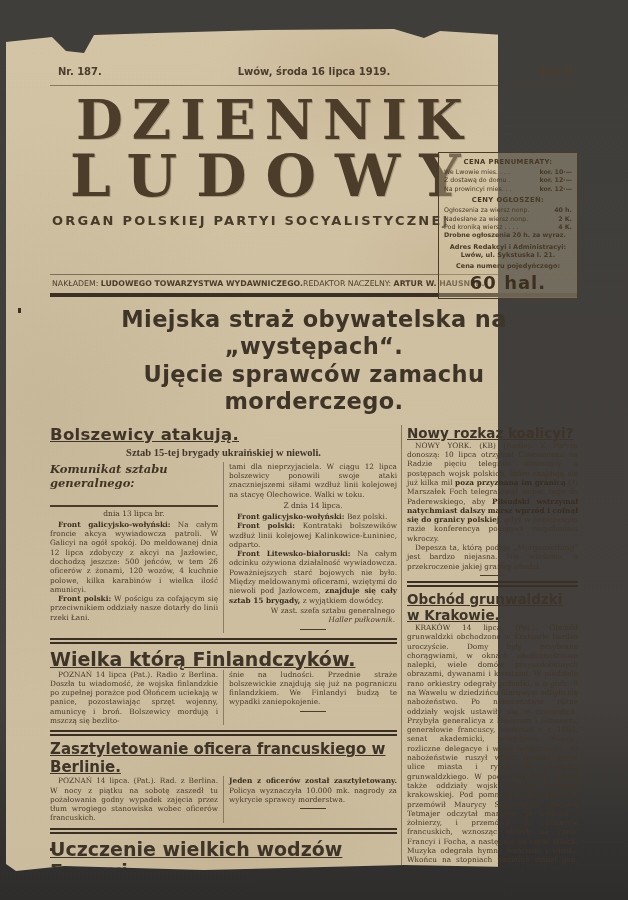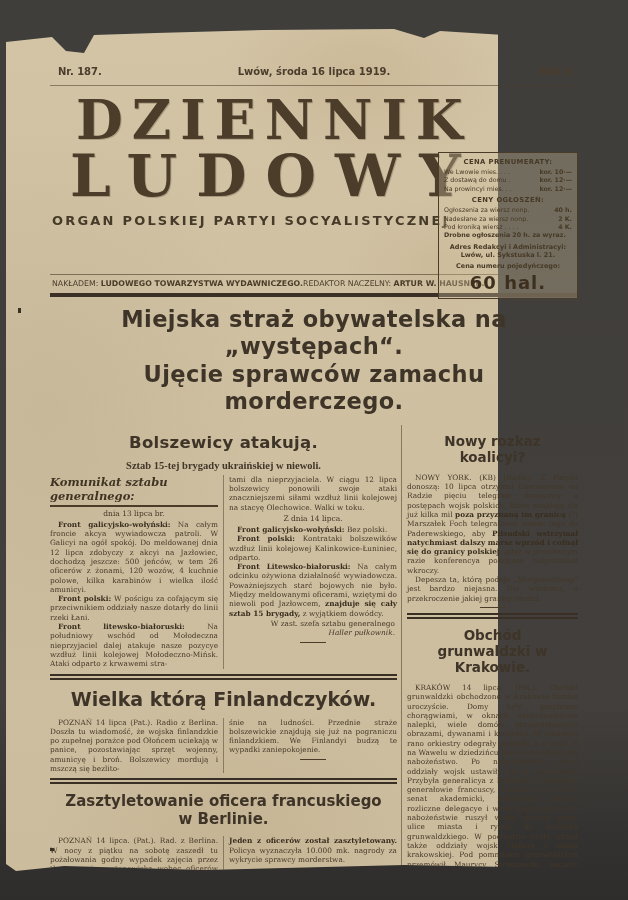--- a/index.html
+++ b/index.html
@@ -53,37 +53,37 @@
     color:#3e3428;margin-top:9px;line-height:1.22;}
   .lead-head .l1{font-size:22.5px;letter-spacing:.4px;}
   .lead-head .l2{font-size:22.5px;letter-spacing:.4px;}
 
   
   .main{display:flex;margin-top:9px;height:556px;overflow:hidden;}
   .region-l{width:347px;flex:none;}
   .vdiv{width:1px;background:rgba(74,60,40,.55);margin:0 5px 0 4px;flex:none;}
   .region-r{flex:1;min-width:0;}
 
-  h2.art{font-family:"DejaVu Sans",sans-serif;font-weight:bold;text-align:center;color:#3e3428;margin:8px;}
+  h2.art{font-family:"DejaVu Sans",sans-serif;font-weight:bold;text-align:left;color:#3e3428;margin:0;text-decoration:underline;}
   .h-bolsz{font-size:16.5px;letter-spacing:.3px;}
   .h-sub{font-family:Liberation Serif, serif;font-weight:bold;text-align:center;font-size:10.5px;margin:3px 0 4px 0;color:#41362a;}
   .h-fin{font-size:19px;margin:3px 0 3px 0;}
   .h-ber{font-size:15px;margin:3px 0 3px 0;}
   .h-fra{font-size:19px;margin:4px 0 3px 0;}
   .h-small{font-size:13.5px;margin:1px 0 4px 0;}
 
   .cols{display:flex;}
   .col{flex:1;min-width:0;}
   .colrule{width:1px;background:rgba(74,60,40,.5);margin:0 5px;flex:none;}
 
   p.b{font-size:7.35px;line-height:9.3px;text-align:justify;margin:0;text-indent:8px;color:#443726;}
   p.b.noind{text-indent:0;}
   p.b b{color:#392e1f;}
   .centerline{font-size:7.5px;text-align:center;margin:2px 0;color:#443726;}
-  .kicker{font-style:italic;font-weight:bold;font-size:11.5px;border-bottom:2px solid #4a3c29;padding-bottom:2px;margin-bottom:2px;color:#3f3423;}
+  .kicker{font-style:italic;font-weight:bold;font-size:11.5px;border-bottom:2px solid #4a3c29;padding-bottom:15px;margin-bottom:2px;color:#3f3423;}
   .sig{ text-align:right;font-size:7.35px;line-height:9.3px;margin:1px 2px 0 0;color:#443726;}
   .sig .it{font-style:italic;}
   .dash{width:26px;border-top:1.2px solid #4a3c29;margin:4px auto 3px auto;}
   .fancyrule{height:2px;border-top:2px solid #392f25;border-bottom:2px solid #392f25;margin:5px 0 4px 0;}
 
   .speck{position:absolute;background:#3a3026;}
 </style>
 </head>
 <body>
 
@@ -160,21 +160,20 @@
 
         <div>
           <h2 class="art h-bolsz">Bolszewicy atakują.</h2>
           <div class="h-sub">Sztab 15-tej brygady ukraińskiej w niewoli.</div>
           <div class="cols">
             <div class="col">
               <div class="kicker">Komunikat sztabu generalnego:</div>
               <div class="centerline">dnia 13 lipca br.</div>
               <p class="b"><b>Front galicyjsko-wołyński:</b><span> Na całym froncie akcya wywiadowcza patroli. W Galicyi na ogół spokój. Do meldowanej dnia 12 lipca zdobyczy z akcyi na Jazłowiec, dochodzą jeszcze: 500 jeńców, w tem 26 oficerów z żonami, 120 wozów, 4 kuchnie polowe, kilka karabinów i wielka ilość amunicyi.</span></p>
               <p class="b"><b>Front polski:</b><span> W pościgu za cofającym się przeciwnikiem oddziały nasze dotarły do linii rzeki Łani.</span></p>
-              <p class="b"><b>Front litewsko-białoruski:</b><span> Na południowy wschód od Mołodeczna nieprzyjaciel dalej atakuje nasze pozycye wzdłuż linii kolejowej Mołodeczno-Mińsk. Ataki odparto z krwawemi stra-</span></p>
             </div>
             <div class="colrule"></div>
             <div class="col">
               <p class="b noind">tami dla nieprzyjaciela. W ciągu 12 lipca bolszewicy ponowili swoje ataki znaczniejszemi siłami wzdłuż linii kolejowej na stacyę Olechowice. Walki w toku.</p>
               <div class="centerline">Z dnia 14 lipca.</div>
               <p class="b"><b>Front galicyjsko-wołyński:</b><span> Bez polski.</span></p>
               <p class="b"><b>Front polski:</b><span> Kontrataki bolszewików wzdłuż linii kolejowej Kalinkowice-Łuniniec, odparto.</span></p>
               <p class="b"><b>Front Litewsko-białoruski:</b><span> Na całym odcinku ożywiona działalność wywiadowcza. Poważniejszych starć bojowych nie było. Między meldowanymi oficerami, wziętymi do niewoli pod Jazłowcem, </span><b>znajduje się cały sztab 15 brygady,</b><span> z wyjątkiem dowódcy.</span></p>
               <div class="sig">
                 <div>W zast. szefa sztabu generalnego</div>

